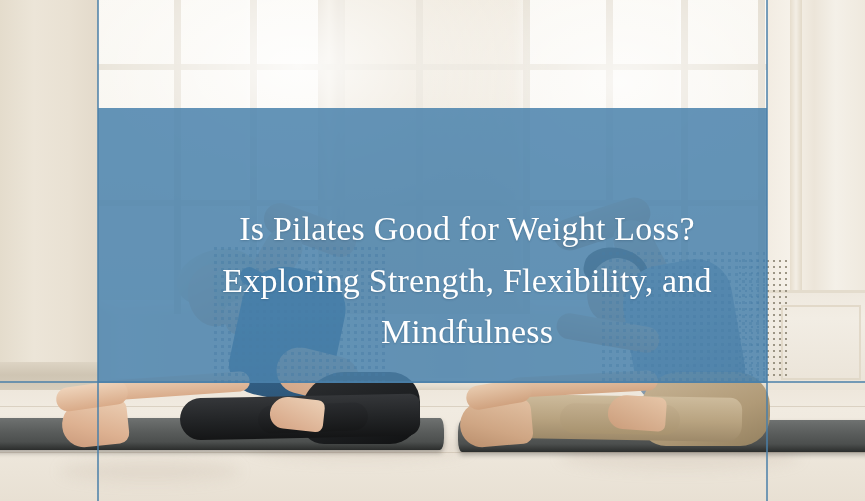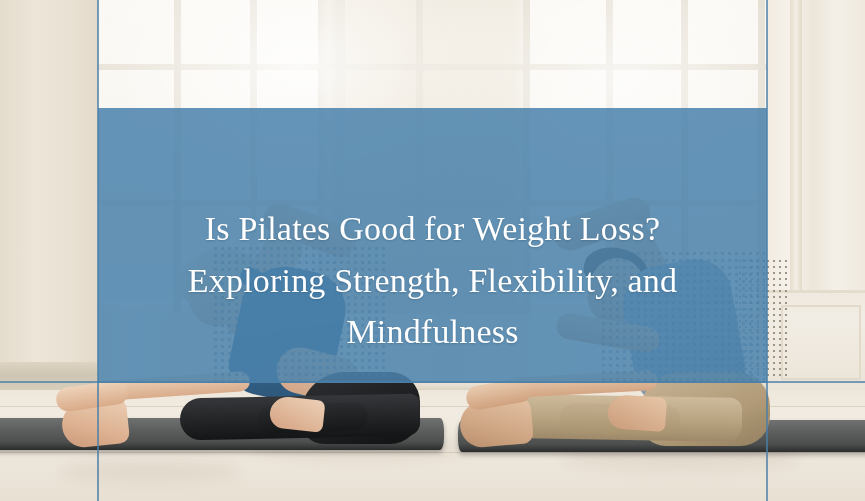--- a/index.html
+++ b/index.html
@@ -329,21 +329,21 @@
 
   
   .guide { position:absolute; background:#4a7fa8; opacity:.75; }
   .guide-v-left  { left:97px;  top:0; width:2px; height:501px; }
   .guide-v-right { left:766px; top:0; width:2px; height:501px; }
   .guide-h       { left:0; top:381px; width:865px; height:2px; }
 
   
   #title-block {
     position:absolute; left:98px; top:108px; width:669px; height:345px;
-    display:flex; align-items:center; justify-content:center;
+    display:flex; align-items:center; justify-content:flex-end;
   }
   #title {
     width:600px;
     text-align:center;
     color:#ffffff;
     font-family:"Liberation Serif", serif;
     font-size:34px;
     font-weight:400;
     line-height:1.52;
     letter-spacing:.2px;

